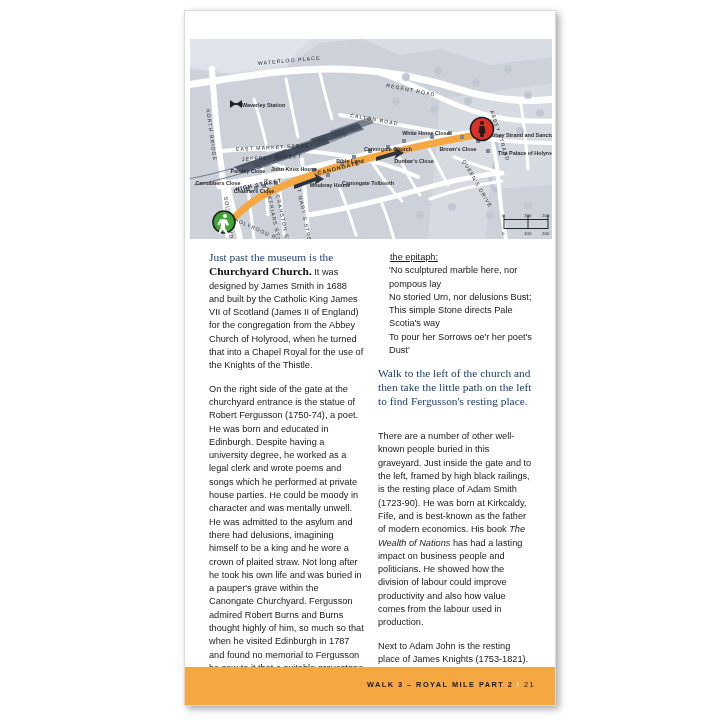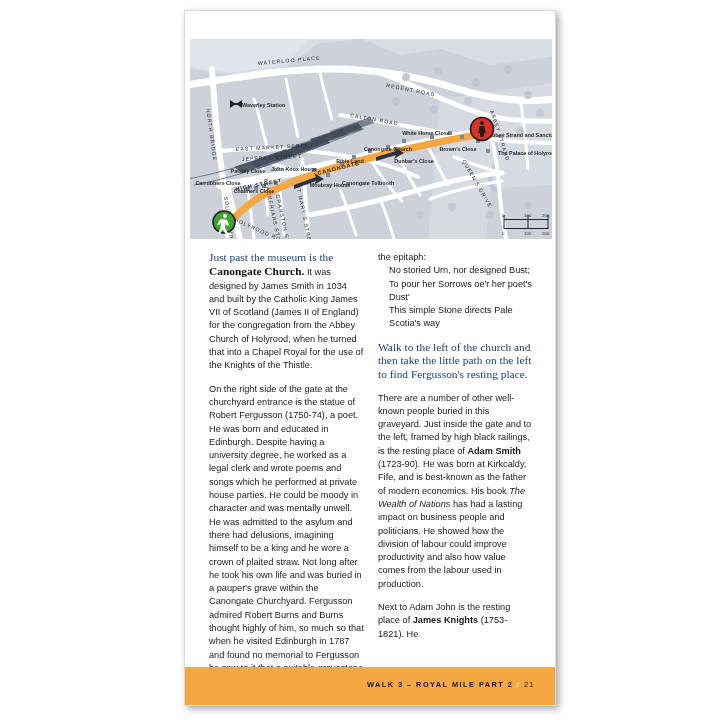--- a/index.html
+++ b/index.html
@@ -55,31 +55,31 @@
     font-size:11.4px;
   }
   p.para{
     margin:0 0 10px 0;
     font-size:9.2px;
     line-height:13.3px;
     color:#1a1a1a;
     text-align:left;
   }
   p.para.tight{margin-bottom:0;}
-  .b{font-weight:700;}
+  .b{font-weight:400;}
   .i{font-style:italic;}
   .verse{
     margin:0 0 10px 0;
     padding-left:11px;
     font-size:9.2px;
     line-height:13.3px;
     color:#1a1a1a;
   }
   .verse div{white-space:normal;}
-  .lead-in{font-size:9.2px;line-height:13.3px;color:#1a1a1a;margin:0 0 0 0;}
+  .lead-in{font-size:9.2px;line-height:13.3px;color:#1a1a1a;margin:0 0 0 12px;text-decoration:underline;}
 
   
   .footer{
     position:absolute;left:0;bottom:0;width:372px;height:38px;
     background:#f5a742;
   }
   .footer-text{
     position:absolute;right:22px;top:13px;
     font-size:7.4px;font-weight:700;letter-spacing:1.45px;
     color:#1a1a1a;
@@ -280,33 +280,34 @@
           </g>
         </g>
       </svg>
     </div>
 
     <div class="body">
 
       <div class="col">
         <p class="para">
           <span class="h-blue" style="display:inline">Just past the museum is the</span>
-          <span class="h-black">Canongate Church.</span><span> It was designed by James Smith in 1034 and built by the Catholic King James VII of Scotland (James II of England) for the congregation from the Abbey Church of Holyrood, when he turned that into a Chapel Royal for the use of the Knights of the Thistle.</span>
+          <span class="h-black">Churchyard Church.</span><span> It was designed by James Smith in 1688 and built by the Catholic King James VII of Scotland (James II of England) for the congregation from the Abbey Church of Holyrood, when he turned that into a Chapel Royal for the use of the Knights of the Thistle.</span>
         </p>
         <p class="para">On the right side of the gate at the churchyard entrance is the statue of Robert Fergusson (1750-74), a poet. He was born and educated in Edinburgh. Despite having a university degree, he worked as a legal clerk and wrote poems and songs which he performed at private house parties. He could be moody in character and was mentally unwell. He was admitted to the asylum and there had delusions, imagining himself to be a king and he wore a crown of plaited straw. Not long after he took his own life and was buried in a pauper's grave within the Canongate Churchyard. Fergusson admired Robert Burns and Burns thought highly of him, so much so that when he visited Edinburgh in 1787 and found no memorial to Fergusson he saw to it that a suitable gravestone was erected with</p>
       </div>
 
       <div class="col">
         <p class="lead-in">the epitaph:</p>
         <div class="verse">
-          <div>No storied Urn, nor designed Bust;</div>
+          <div>'No sculptured marble here, nor pompous lay</div>
+          <div>No storied Urn, nor delusions Bust;</div>
+          <div>This simple Stone directs Pale Scotia's way</div>
           <div>To pour her Sorrows oe'r her poet's Dust'</div>
-          <div>This simple Stone directs Pale Scotia's way</div>
         </div>
-        <p class="h-blue" style="margin-bottom:10px;">Walk to the left of the church and then take the little path on the left to find Fergusson's resting place.</p>
+        <p class="h-blue" style="margin-bottom:22px;">Walk to the left of the church and then take the little path on the left to find Fergusson's resting place.</p>
         <p class="para"><span>There are a number of other well-known people buried in this graveyard. Just inside the gate and to the left, framed by high black railings, is the resting place of </span><span class="b">Adam Smith</span><span> (1723-90). He was born at Kirkcaldy, Fife, and is best-known as the father of modern economics. His book </span><span class="i">The Wealth of Nations</span><span> has had a lasting impact on business people and politicians. He showed how the division of labour could improve productivity and also how value comes from the labour used in production.</span></p>
         <p class="para tight"><span>Next to Adam John is the resting place of </span><span class="b">James Knights</span><span> (1753-1821). He</span></p>
       </div>
     </div>
 
     <div class="footer">
       <div class="footer-text">
         <span>WALK 3 – ROYAL MILE PART 2</span>
         <span class="footer-sep">/</span>
         <span class="footer-pg">21</span>

